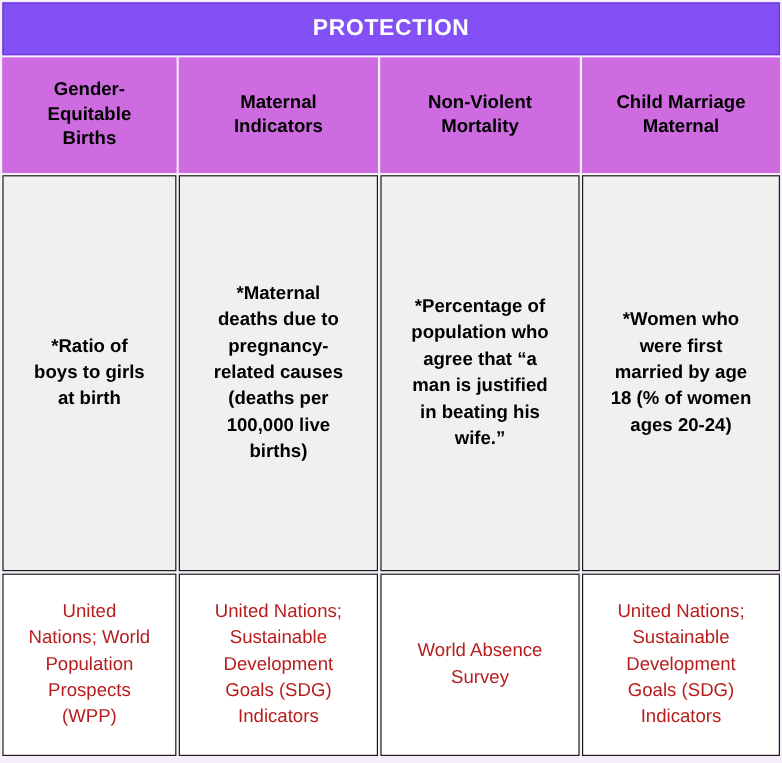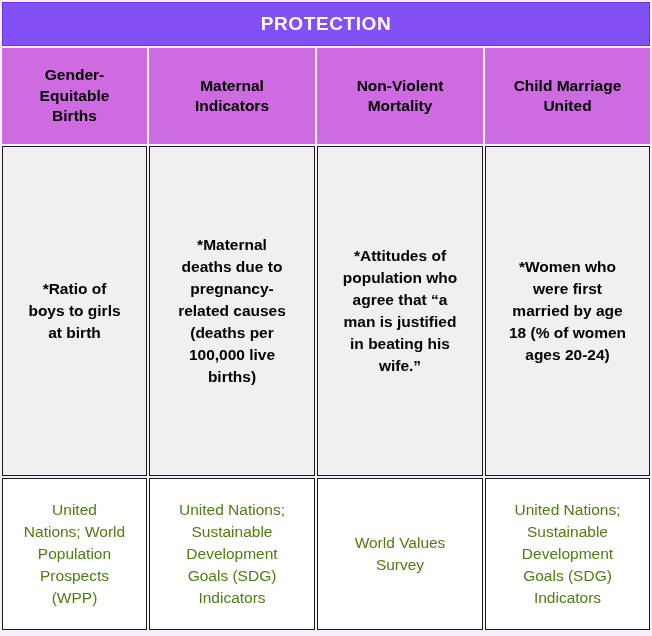--- a/index.html
+++ b/index.html
@@ -73,21 +73,21 @@
     vertical-align: middle;
     height: 330px;
     border: 1.5px solid #1c1c1c;
     padding: 6px 8px;
     box-sizing: border-box;
   }
 
   
   tr.source-row td.source-cell {
     background: #FFFFFF;
-    color: #4d7c0f;
+    color: #b91c1c;
     font-size: 15.5px;
     font-weight: normal;
     line-height: 1.42;
     text-align: center;
     vertical-align: middle;
     height: 152px;
     border: 1.5px solid #1c1c1c;
     padding: 6px 8px;
     box-sizing: border-box;
   }
@@ -129,41 +129,41 @@
         <td class="colheader-cell">
           <span class="cell-text">Maternal
 Indicators</span>
         </td>
         <td class="colheader-cell">
           <span class="cell-text">Non-Violent
 Mortality</span>
         </td>
         <td class="colheader-cell">
           <span class="cell-text">Child Marriage
-United</span>
+Maternal</span>
         </td>
       </tr>
 
       <tr class="definition-row">
         <td class="definition-cell">
           <span class="cell-text">*Ratio of
 boys to girls
 at birth</span>
         </td>
         <td class="definition-cell">
           <span class="cell-text">*Maternal
 deaths due to
 pregnancy-
 related causes
 (deaths per
 100,000 live
 births)</span>
         </td>
         <td class="definition-cell">
-          <span class="cell-text">*Attitudes of
+          <span class="cell-text">*Percentage of
 population who
 agree that “a
 man is justified
 in beating his
 wife.”</span>
         </td>
         <td class="definition-cell">
           <span class="cell-text">*Women who
 were first
 married by age
@@ -181,21 +181,21 @@
 (WPP)</span>
         </td>
         <td class="source-cell">
           <span class="cell-text">United Nations;
 Sustainable
 Development
 Goals (SDG)
 Indicators</span>
         </td>
         <td class="source-cell">
-          <span class="cell-text">World Values
+          <span class="cell-text">World Absence
 Survey</span>
         </td>
         <td class="source-cell">
           <span class="cell-text">United Nations;
 Sustainable
 Development
 Goals (SDG)
 Indicators</span>
         </td>
       </tr>

